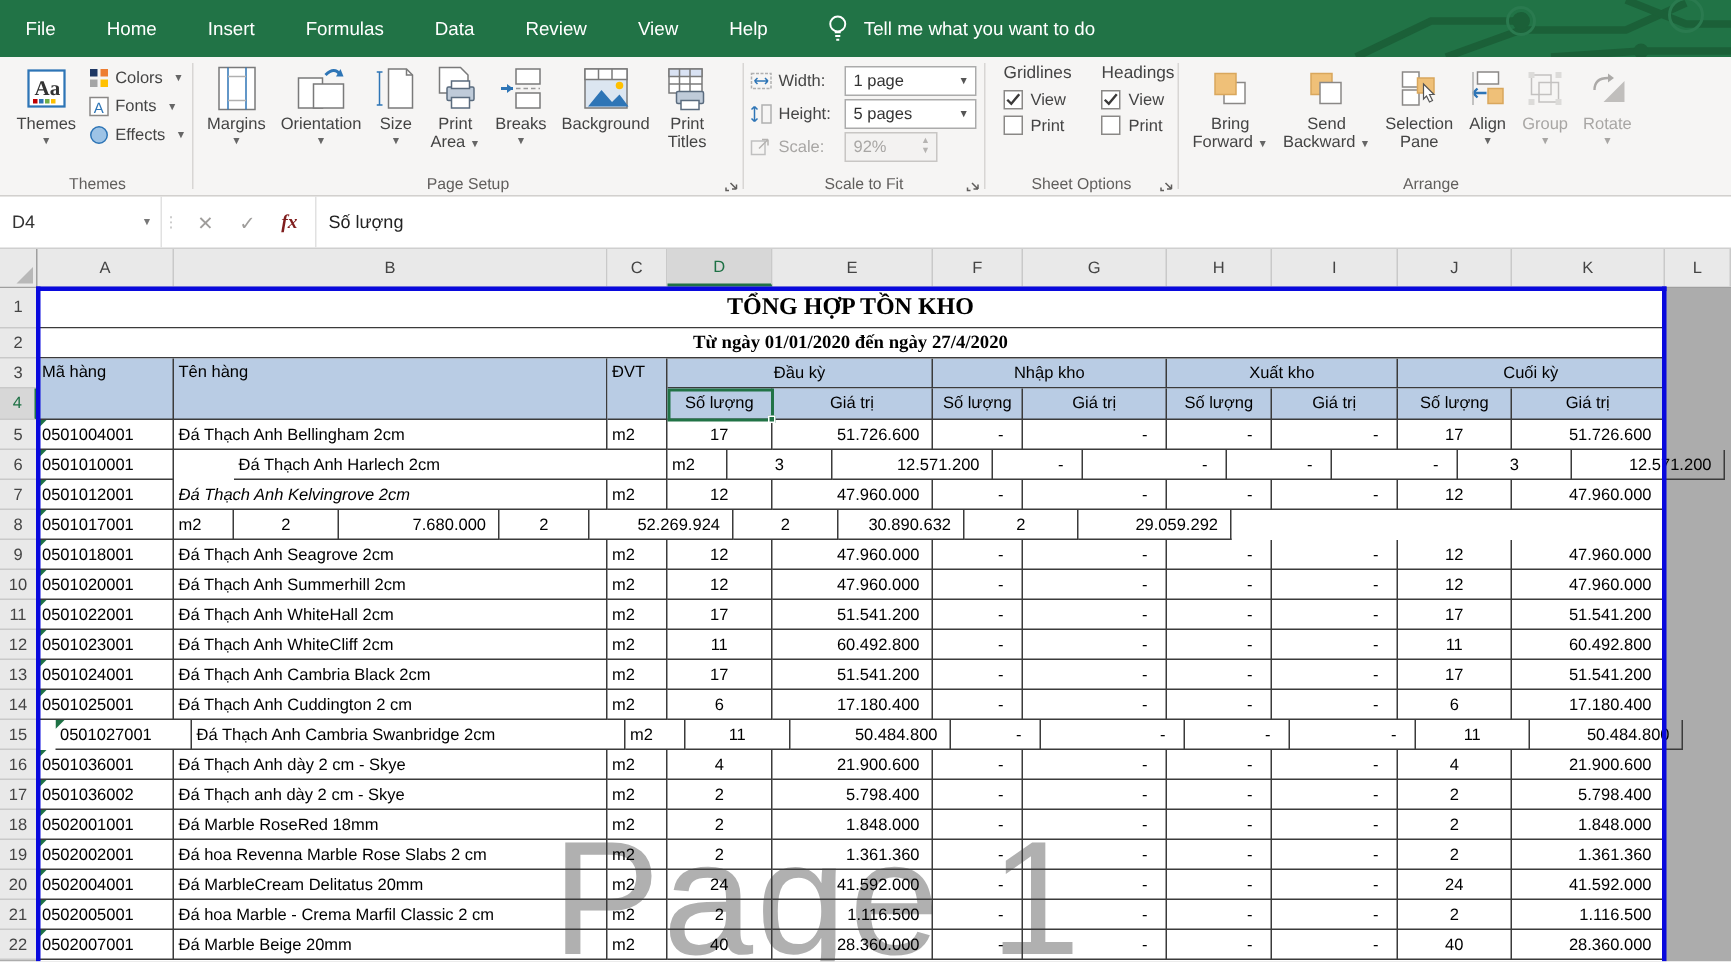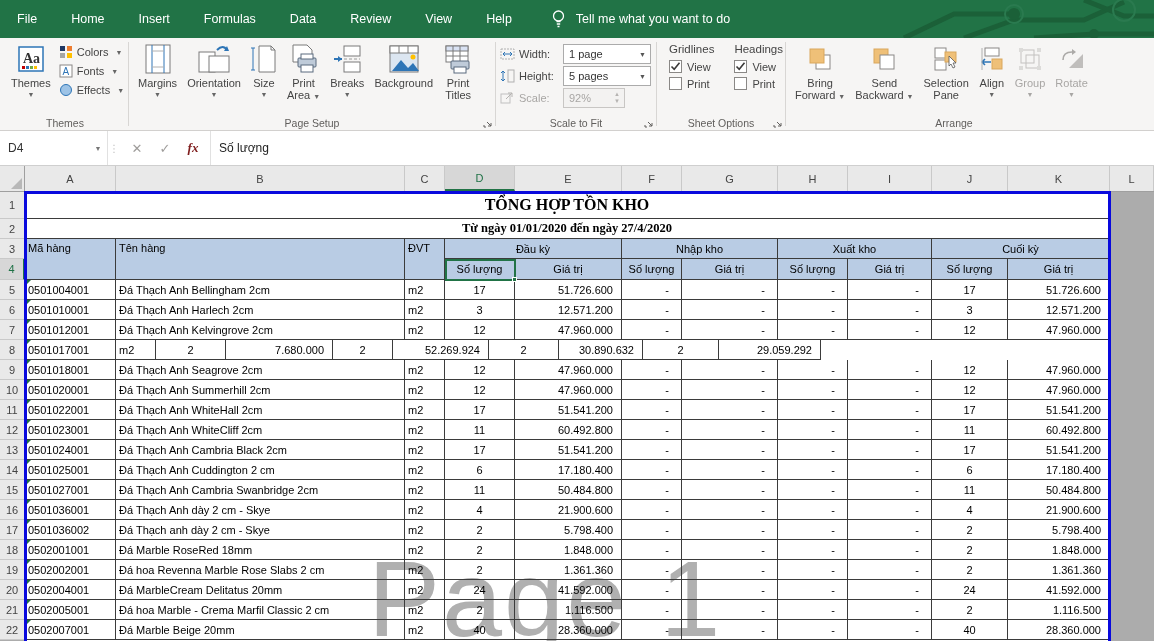--- a/index.html
+++ b/index.html
@@ -533,35 +533,35 @@
           <div class="cell dashq" style="width: 60px; height: 20px;">-</div>
           <div class="cell dashv" style="width: 96px; height: 20px;">-</div>
           <div class="cell dashq" style="width: 70px; height: 20px;">-</div>
           <div class="cell dashv" style="width: 84px; height: 20px;">-</div>
           <div class="cell qty" style="width: 76px; height: 20px;">17</div>
           <div class="cell val" style="width: 102px; height: 20px;">51.726.600</div>
         </div>
         <div class="srow">
           <div class="gut" style="height: 20px;">6</div>
           <div class="cell left codecell" style="width: 91px; height: 20px;">0501010001<div class="tri2"></div></div>
-          <div class="cell left" style="width: 289px; height: 20px;">Đá Thạch Anh Harlech 2cm</div>
+          <div class="cell left" style="width: 289px; height: 20px; margin-left: 40px;">Đá Thạch Anh Harlech 2cm</div>
           <div class="cell left" style="width: 40px; height: 20px;">m2</div>
           <div class="cell qty" style="width: 70px; height: 20px;">3</div>
           <div class="cell val" style="width: 107px; height: 20px;">12.571.200</div>
           <div class="cell dashq" style="width: 60px; height: 20px;">-</div>
           <div class="cell dashv" style="width: 96px; height: 20px;">-</div>
           <div class="cell dashq" style="width: 70px; height: 20px;">-</div>
           <div class="cell dashv" style="width: 84px; height: 20px;">-</div>
           <div class="cell qty" style="width: 76px; height: 20px;">3</div>
           <div class="cell val" style="width: 102px; height: 20px;">12.571.200</div>
         </div>
         <div class="srow">
           <div class="gut" style="height: 20px;">7</div>
           <div class="cell left codecell" style="width: 91px; height: 20px;">0501012001<div class="tri2"></div></div>
-          <div class="cell left" style="width: 289px; height: 20px;">Đá Thạch Anh Kelvingrove 2cm</div>
+          <div class="cell left" style="width: 289px; height: 20px; font-style: italic;">Đá Thạch Anh Kelvingrove 2cm</div>
           <div class="cell left" style="width: 40px; height: 20px;">m2</div>
           <div class="cell qty" style="width: 70px; height: 20px;">12</div>
           <div class="cell val" style="width: 107px; height: 20px;">47.960.000</div>
           <div class="cell dashq" style="width: 60px; height: 20px;">-</div>
           <div class="cell dashv" style="width: 96px; height: 20px;">-</div>
           <div class="cell dashq" style="width: 70px; height: 20px;">-</div>
           <div class="cell dashv" style="width: 84px; height: 20px;">-</div>
           <div class="cell qty" style="width: 76px; height: 20px;">12</div>
           <div class="cell val" style="width: 102px; height: 20px;">47.960.000</div>
         </div>
@@ -657,21 +657,21 @@
           <div class="cell val" style="width: 107px; height: 20px;">17.180.400</div>
           <div class="cell dashq" style="width: 60px; height: 20px;">-</div>
           <div class="cell dashv" style="width: 96px; height: 20px;">-</div>
           <div class="cell dashq" style="width: 70px; height: 20px;">-</div>
           <div class="cell dashv" style="width: 84px; height: 20px;">-</div>
           <div class="cell qty" style="width: 76px; height: 20px;">6</div>
           <div class="cell val" style="width: 102px; height: 20px;">17.180.400</div>
         </div>
         <div class="srow">
           <div class="gut" style="height: 20px;">15</div>
-          <div class="cell left codecell" style="width: 91px; height: 20px;">0501027001<div class="tri2"></div></div>
+          <div class="cell left codecell" style="width: 91px; height: 20px; margin-left: 12px;">0501027001<div class="tri2"></div></div>
           <div class="cell left" style="width: 289px; height: 20px;">Đá Thạch Anh Cambria Swanbridge 2cm</div>
           <div class="cell left" style="width: 40px; height: 20px;">m2</div>
           <div class="cell qty" style="width: 70px; height: 20px;">11</div>
           <div class="cell val" style="width: 107px; height: 20px;">50.484.800</div>
           <div class="cell dashq" style="width: 60px; height: 20px;">-</div>
           <div class="cell dashv" style="width: 96px; height: 20px;">-</div>
           <div class="cell dashq" style="width: 70px; height: 20px;">-</div>
           <div class="cell dashv" style="width: 84px; height: 20px;">-</div>
           <div class="cell qty" style="width: 76px; height: 20px;">11</div>
           <div class="cell val" style="width: 102px; height: 20px;">50.484.800</div>

